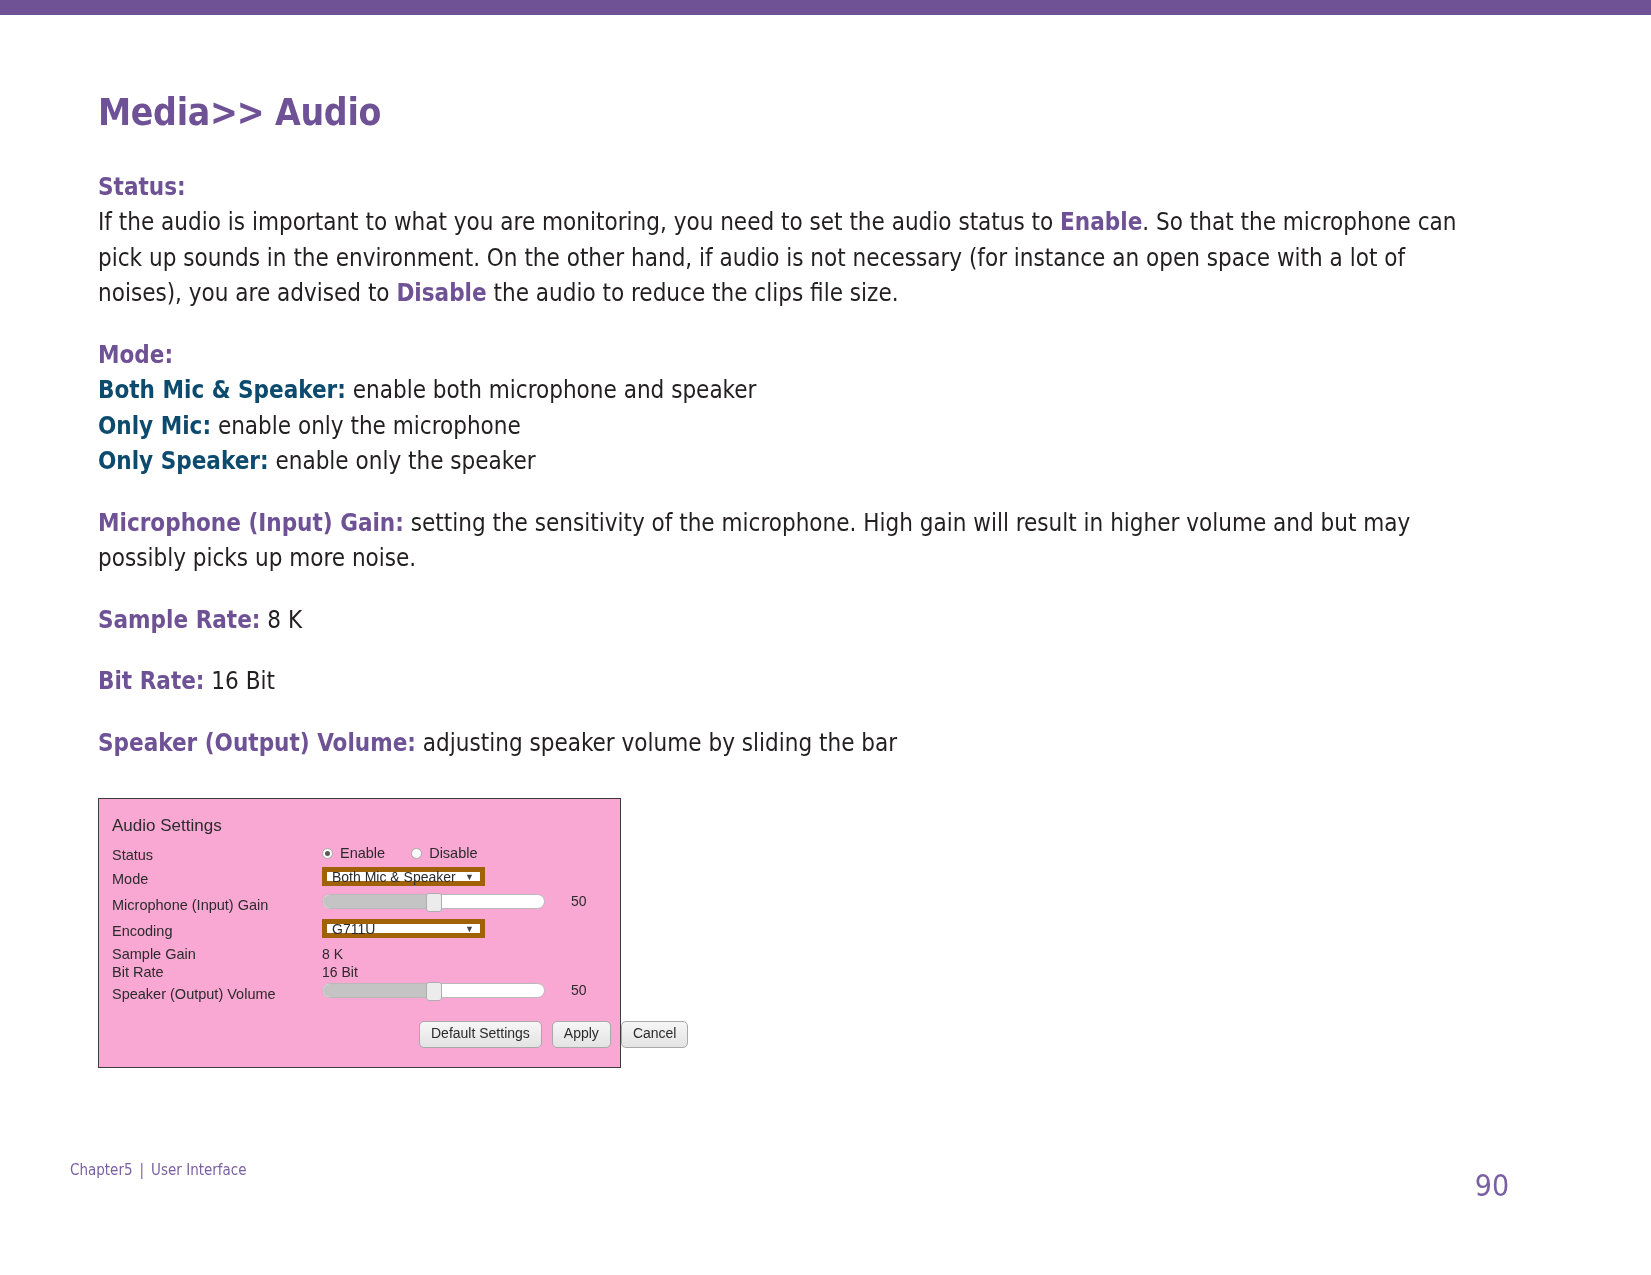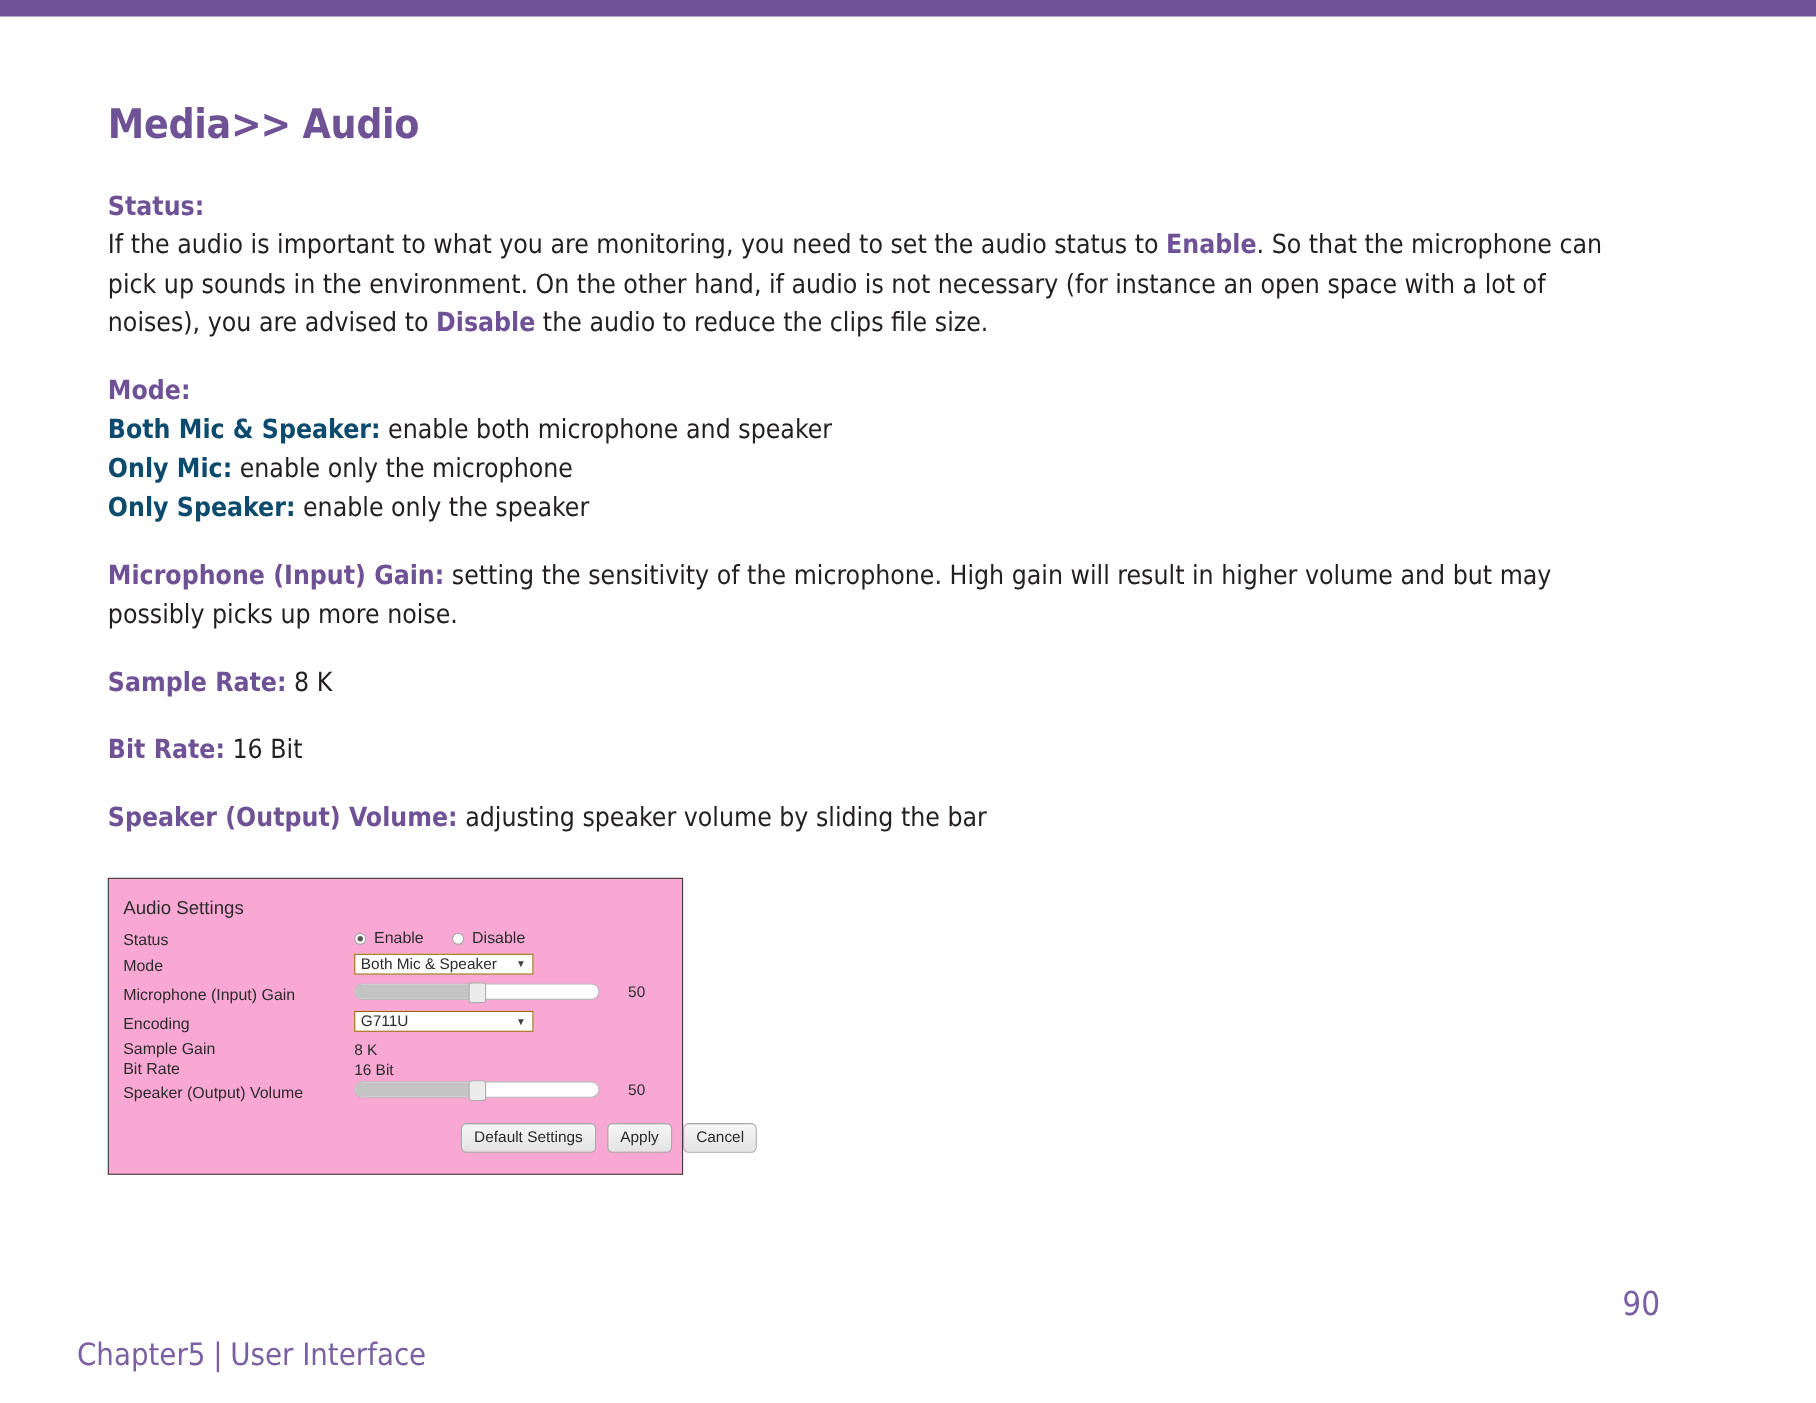--- a/index.html
+++ b/index.html
@@ -136,26 +136,26 @@
     width: 5px; height: 5px;
     border-radius: 50%;
     background: #5a5a5a;
   }
   .radio-label { font-size: 14.5px; color: #2b2b2b; }
 
   
   .ui-select {
     width: 163px;
     height: 19px;
-    border: 1px solid #a16207;
+    border: 5px solid #a16207;
     background: #ffffff;
     box-sizing: border-box;
     position: relative;
     display: flex;
-    align-items: flex-start;
+    align-items: center;
     padding-left: 5px;
     font-size: 14px;
     color: #2b2b2b;
   }
   .ui-select .caret {
     position: absolute;
     right: 6px;
     top: 50%;
     transform: translateY(-50%);
     font-size: 9px;
@@ -218,23 +218,23 @@
     color: #2b2b2b;
     padding: 3px 11px 4px 11px;
     line-height: 1.25;
     white-space: nowrap;
   }
 
   
   .footer-text {
     position: absolute;
     left: 70px;
-    top: 1200px;
-    font-family: "DejaVu Sans Condensed", "Liberation Sans Narrow", "Liberation Sans", sans-serif;
-    font-size: 28px;
+    top: 1146px;
+    font-family: "DejaVu Sans Condensed", "Liberation Sans Narrow", "Liberation Sans", sans-serif;
+    font-size: 15px;
     color: #7a5fa3;
   }
   .footer-text .sep { margin: 0 7px; }
   .page-number {
     position: absolute;
     left: 1462px;
     top: 1153px;
     width: 60px;
     text-align: center;
     font-family: "DejaVu Sans Condensed", "Liberation Sans Narrow", "Liberation Sans", sans-serif;

